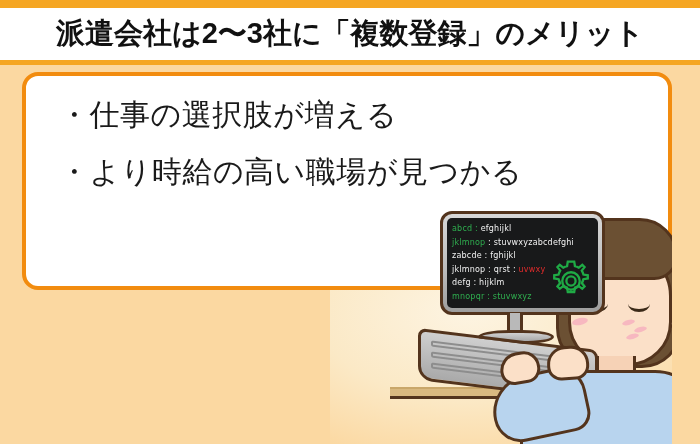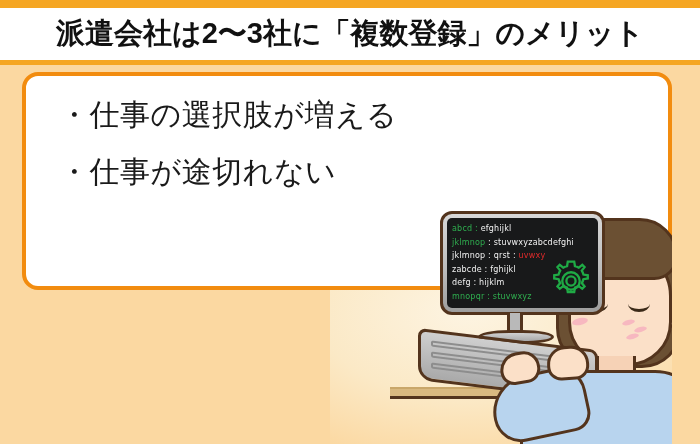--- a/index.html
+++ b/index.html
@@ -330,21 +330,21 @@
 
   <div class="top-bar"></div>
   <div class="title-band"></div>
   <div class="title-text">派遣会社は2〜3社に「複数登録」のメリット</div>
   <div class="title-rule"></div>
 
   <div class="card"></div>
 
   <div class="bullets">
     <div class="bullet">・仕事の選択肢が増える</div>
-    <div class="bullet">・仕事が途切れない</div>
+    <div class="bullet">・より時給の高い職場が見つかる</div>
   </div>
 
   <div class="illus">
 
     <div class="desk-edge"></div>
 
     <div class="hair-back"></div>
     <div class="ear"></div>
     <div class="face"></div>
     <div class="hair-front">
@@ -356,22 +356,22 @@
     <div class="blush blush-r1"></div>
     <div class="blush blush-r2"></div>
     <div class="blush blush-r3"></div>
     <div class="neck"></div>
 
     <div class="monitor-shell"></div>
     <div class="screen">
       <div class="code">
         <span class="ln"><span class="c-green">abcd : </span><span class="c-white">efghijkl</span></span>
         <span class="ln"><span class="c-green">jklmnop</span><span class="c-white"> : stuvwxyzabcdefghi</span></span>
+        <span class="ln"><span class="c-white">zabcde : fghijkl</span></span>
         <span class="ln"><span class="c-white">jklmnop : qrst : </span><span class="c-red">uvwxy</span></span>
-        <span class="ln"><span class="c-white">zabcde : fghijkl</span></span>
         <span class="ln"><span class="c-white">defg : hijklm</span></span>
         <span class="ln"><span class="c-green">mnopqr : stuvwxyz</span></span>
       </div>
     </div>
 
     <svg class="gear" viewBox="0 0 100 100">
       <g fill="none" stroke="#1faa45" stroke-width="5">
         <path d="M50 8 l7 0 1.5 9.5 a33 33 0 0 1 8.5 3.5 l7.5-6 5 5 -6 7.5 a33 33 0 0 1 3.5 8.5 l9.5 1.5 0 7 -9.5 1.5 a33 33 0 0 1 -3.5 8.5 l6 7.5 -5 5 -7.5-6 a33 33 0 0 1 -8.5 3.5 l-1.5 9.5 -7 0 -7 0 -1.5-9.5 a33 33 0 0 1 -8.5-3.5 l-7.5 6 -5-5 6-7.5 a33 33 0 0 1 -3.5-8.5 l-9.5-1.5 0-7 9.5-1.5 a33 33 0 0 1 3.5-8.5 l-6-7.5 5-5 7.5 6 a33 33 0 0 1 8.5-3.5 l1.5-9.5 7 0 z"></path>
         <circle cx="50" cy="50" r="19"></circle>
         <circle cx="50" cy="50" r="10"></circle>

